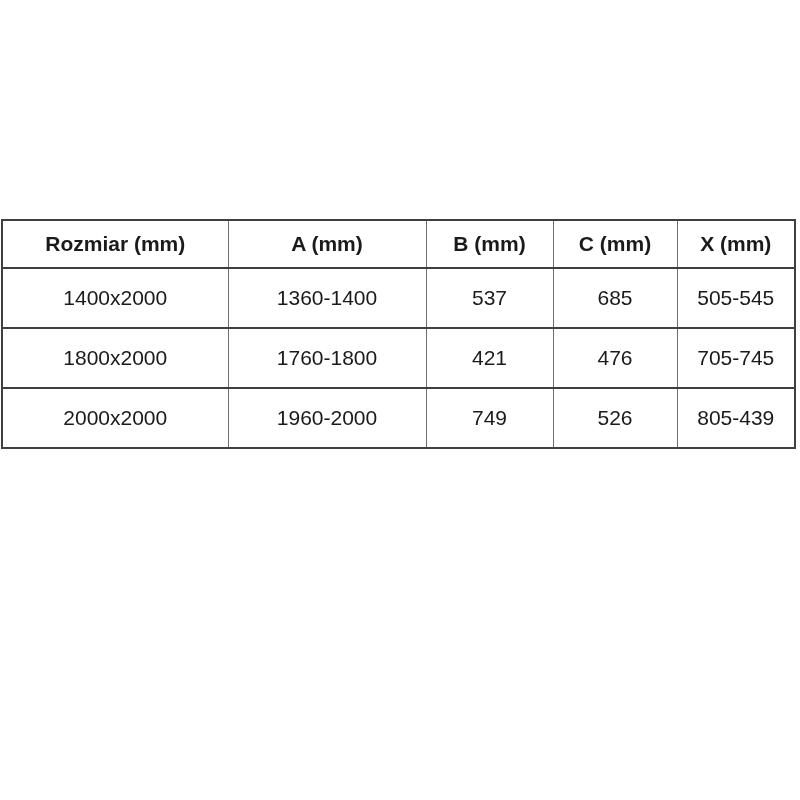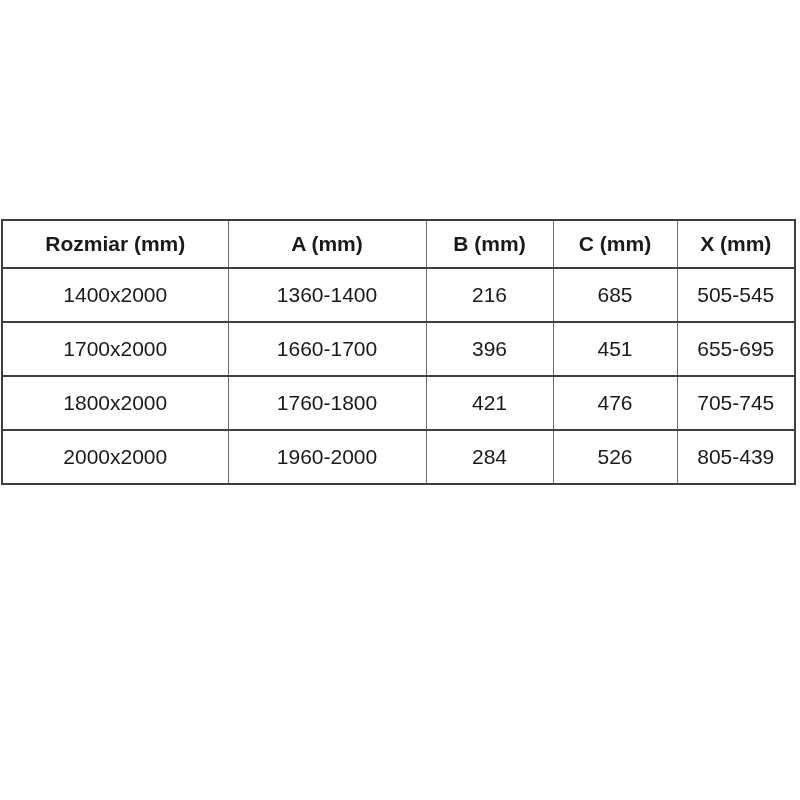--- a/index.html
+++ b/index.html
@@ -37,21 +37,21 @@
     padding: 0;
     font-size: 21px;
     white-space: nowrap;
     overflow: hidden;
   }
   table.size-table th:first-child,
   table.size-table td:first-child { border-left: 2px solid #3f3f3f; }
   table.size-table th:last-child,
   table.size-table td:last-child { border-right: 2px solid #3f3f3f; }
   table.size-table thead tr { height: 48px; }
-  table.size-table tbody tr { height: 54px; }
+  table.size-table tbody tr { height: 60px; }
   table.size-table th {
     font-weight: bold;
   }
   col.c-rozmiar { width: 226px; }
   col.c-a { width: 198px; }
   col.c-b { width: 127px; }
   col.c-c { width: 124px; }
   col.c-x { width: 118px; }
 </style>
 </head>
@@ -72,40 +72,33 @@
         <th>A (mm)</th>
         <th>B (mm)</th>
         <th>C (mm)</th>
         <th>X (mm)</th>
       </tr>
     </thead>
     <tbody>
       <tr>
         <td>1400x2000</td>
         <td>1360-1400</td>
-        <td>216</td>
+        <td>537</td>
         <td>685</td>
         <td>505-545</td>
-      </tr>
-      <tr>
-        <td>1700x2000</td>
-        <td>1660-1700</td>
-        <td>396</td>
-        <td>451</td>
-        <td>655-695</td>
       </tr>
       <tr>
         <td>1800x2000</td>
         <td>1760-1800</td>
         <td>421</td>
         <td>476</td>
         <td>705-745</td>
       </tr>
       <tr>
         <td>2000x2000</td>
         <td>1960-2000</td>
-        <td>284</td>
+        <td>749</td>
         <td>526</td>
         <td>805-439</td>
       </tr>
     </tbody>
   </table>
 </div>
 
 </body></html>

